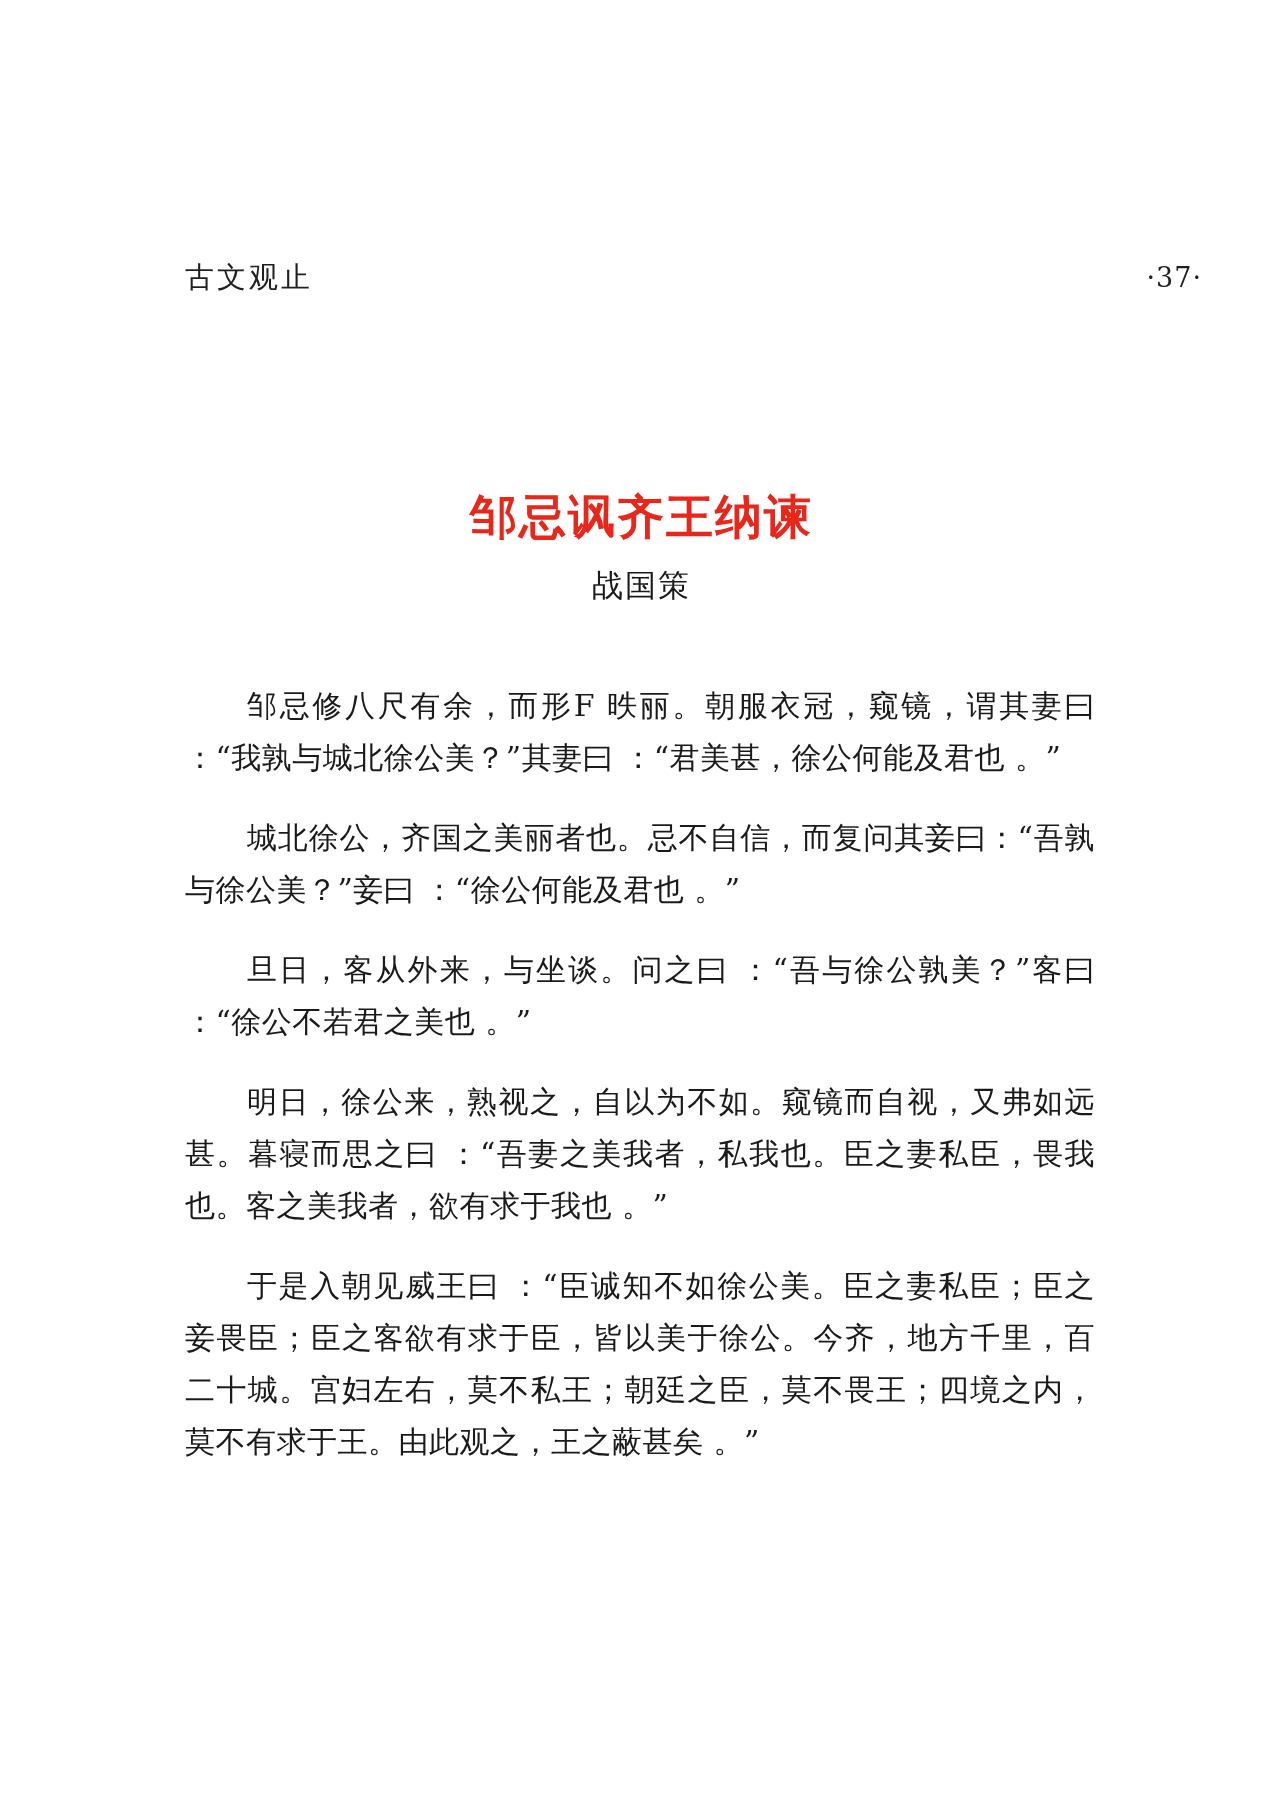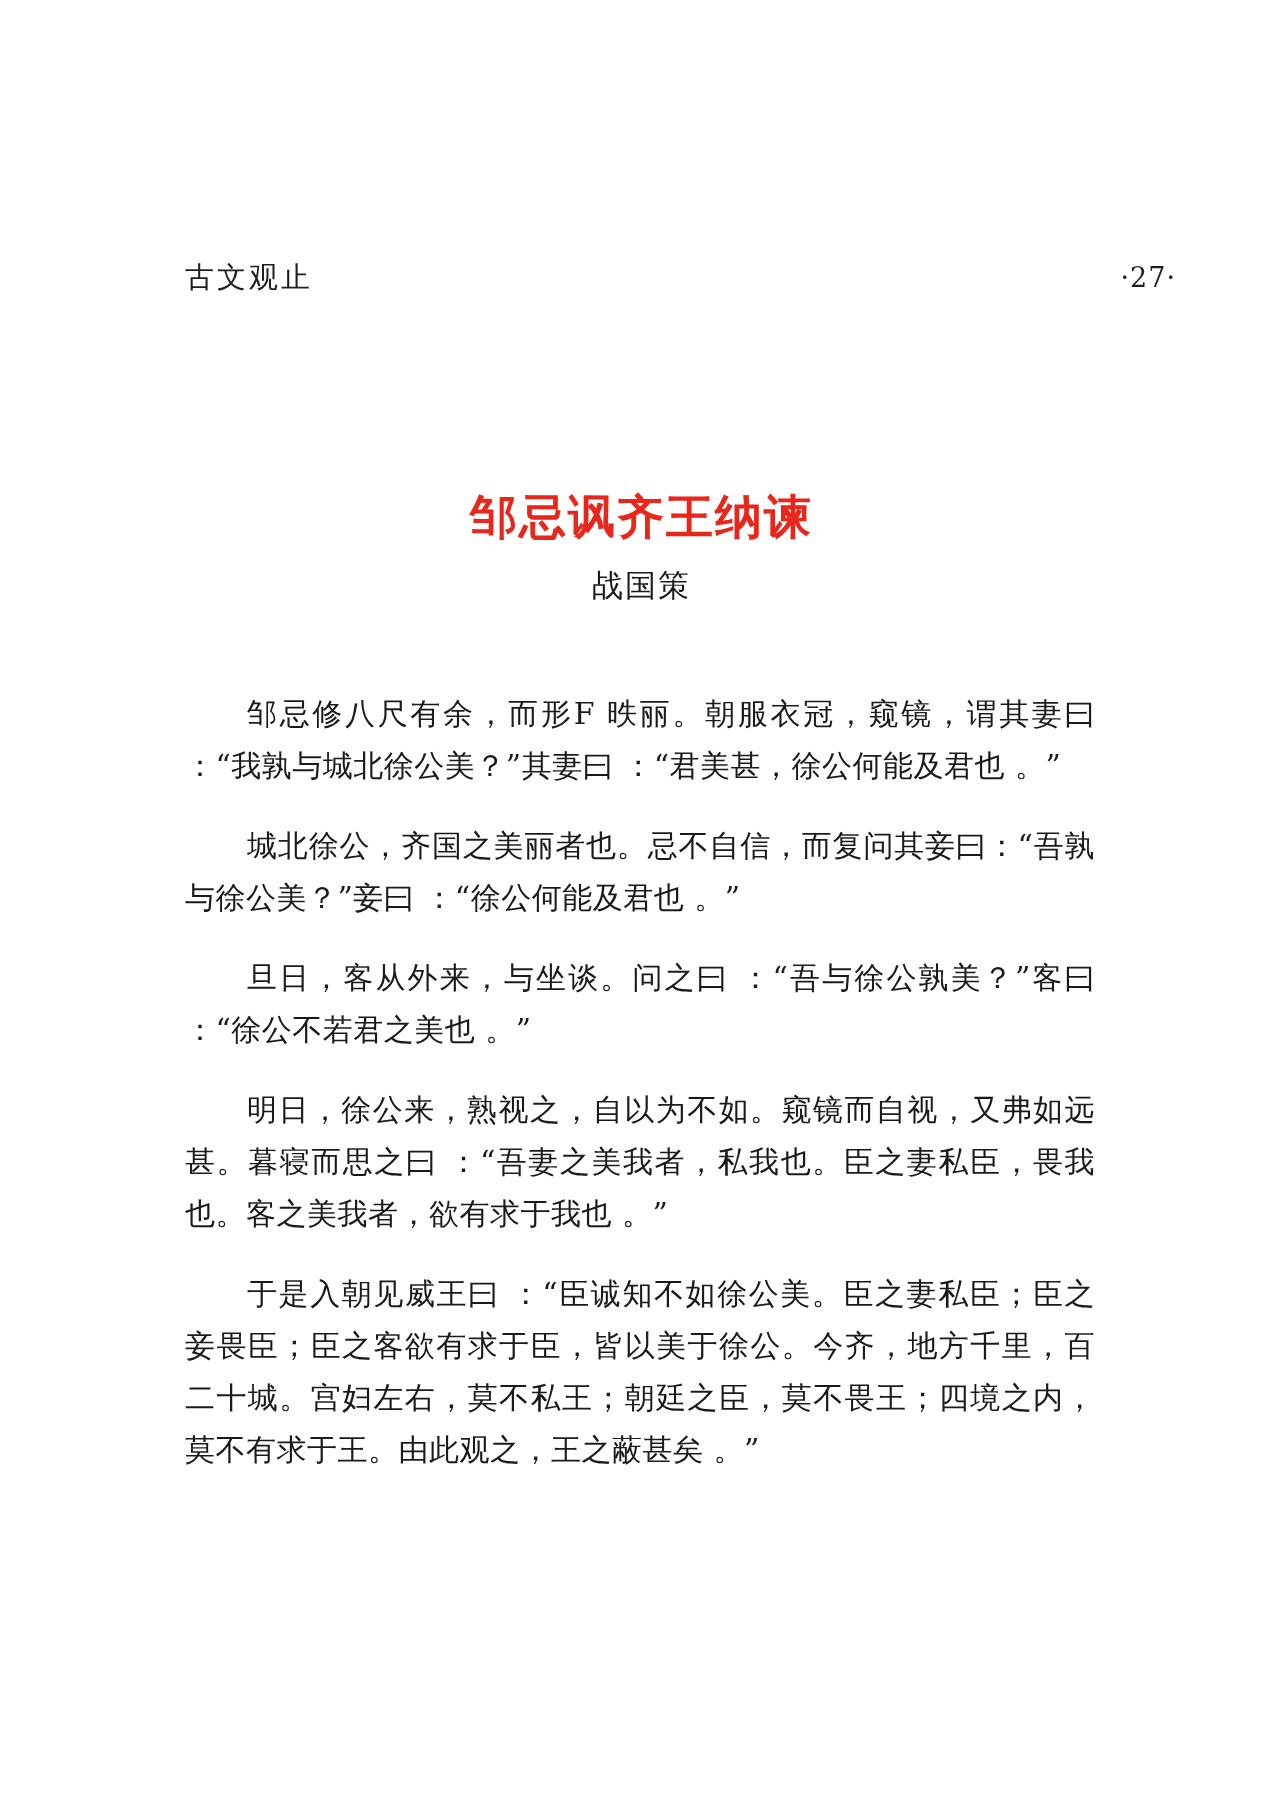--- a/index.html
+++ b/index.html
@@ -23,21 +23,21 @@
     height: 1795px;
     box-sizing: border-box;
     padding: 0;
   }
   .running-head {
     position: absolute;
     top: 258px;
     left: 0;
     width: 1283px;
     height: 44px;
-    padding: 0 107px 0 185px;
+    padding: 0 81px 0 185px;
     box-sizing: border-box;
     display: flex;
     align-items: baseline;
     justify-content: space-between;
   }
   .running-head .book-title {
     font-size: 29px;
     letter-spacing: 3px;
     color: #1f1f1f;
     font-family: "DejaVu Serif", "Liberation Serif", serif;
@@ -78,36 +78,36 @@
     top: 672px;
     left: 185px;
     width: 910px;
   }
   .para {
     font-size: 30px;
     line-height: 52px;
     text-align: justify;
     text-justify: inter-ideograph;
     text-indent: 62px;
-    margin: 16px 0 28px 0;
+    margin: 8px 0 28px 0;
     color: #1a1a1a;
     letter-spacing: 0.5px;
   }
   .para:last-child {
     margin-bottom: 0;
   }
 </style>
 </head>
 <body>
 
 <div class="page">
 
   <div class="running-head">
     <span class="book-title">古文观止</span>
-    <span class="page-number">·27·</span>
+    <span class="page-number">·37·</span>
   </div>
 
   <h1 class="article-title">邹忌讽齐王纳谏</h1>
 
   <div class="article-source">战国策</div>
 
   <div class="body-text">
     <p class="para">邹忌修八尺有余，而形F 昳丽。朝服衣冠，窥镜，谓其妻曰 ：“我孰与城北徐公美？”其妻曰 ：“君美甚，徐公何能及君也 。”</p>
     <p class="para">城北徐公，齐国之美丽者也。忌不自信，而复问其妾曰：“吾孰与徐公美？”妾曰 ：“徐公何能及君也 。”</p>
     <p class="para">旦日，客从外来，与坐谈。问之曰 ：“吾与徐公孰美？”客曰 ：“徐公不若君之美也 。”</p>

